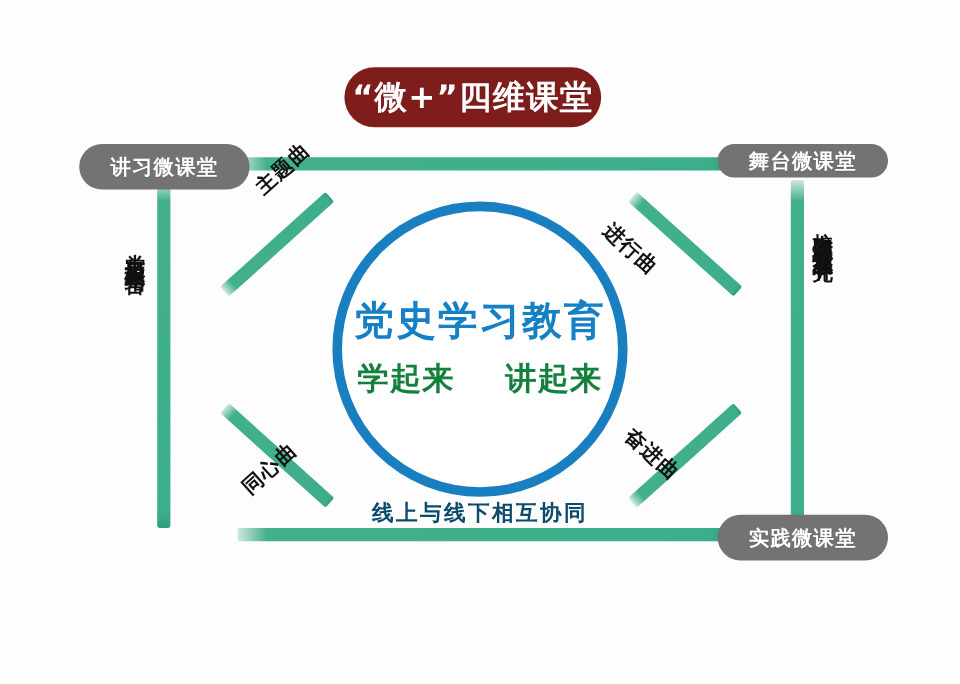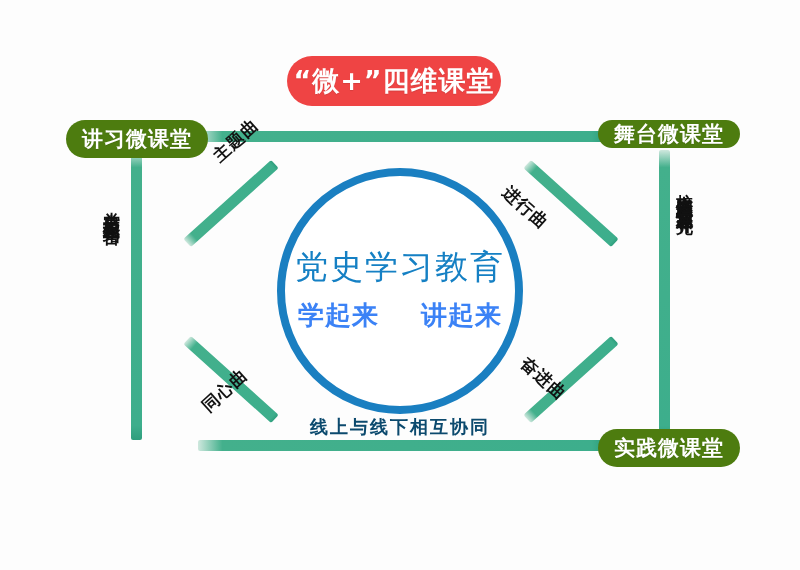--- a/index.html
+++ b/index.html
@@ -23,27 +23,27 @@
     align-items: center;
     justify-content: center;
     border-radius: 999px;
     color: #ffffff;
     font-weight: 700;
     letter-spacing: 1px;
     white-space: nowrap;
     box-sizing: border-box;
   }
   .pill-green {
-    background: #ef4444;
+    background: #7f1d1d;
     font-size: 27px;
     text-shadow: 0 1px 1px rgba(0,0,0,0.10);
   }
   .pill-blue {
-    background: #4d7c0f;
-    font-size: 21px;
+    background: #737373;
+    font-size: 17px;
     text-shadow: 0 1px 1px rgba(0,0,0,0.12);
   }
 
   
   #node-tl { left: 66px;  top: 120px; width: 142px; height: 38px; }
   #node-tr { left: 598px; top: 120px; width: 142px; height: 28px; }
   #node-bl { left: 66px;  top: 429px; width: 142px; height: 38px; }
   #node-br { left: 598px; top: 429px; width: 142px; height: 38px; text-align: center; }
 
   #banner-top    { left: 287px; top: 56px;  width: 214px; height: 50px; }
@@ -98,27 +98,27 @@
     width: 246px; height: 246px;
     display: flex;
     flex-direction: column;
     align-items: center;
     justify-content: center;
     box-sizing: border-box;
   }
   #center-title {
     color: #1580c4;
     font-size: 33px;
-    font-weight: 400;
+    font-weight: 700;
     letter-spacing: 2px;
     margin-bottom: 4px;
     white-space: nowrap;
   }
   .center-line {
-    color: #3b82f6;
+    color: #15803d;
     font-size: 26px;
     font-weight: 700;
     letter-spacing: 1px;
     margin: 4px 16px;
     white-space: nowrap;
   }
   .center-line span { display: inline-block; }
   .center-gap { width: 22px; }
 
   

